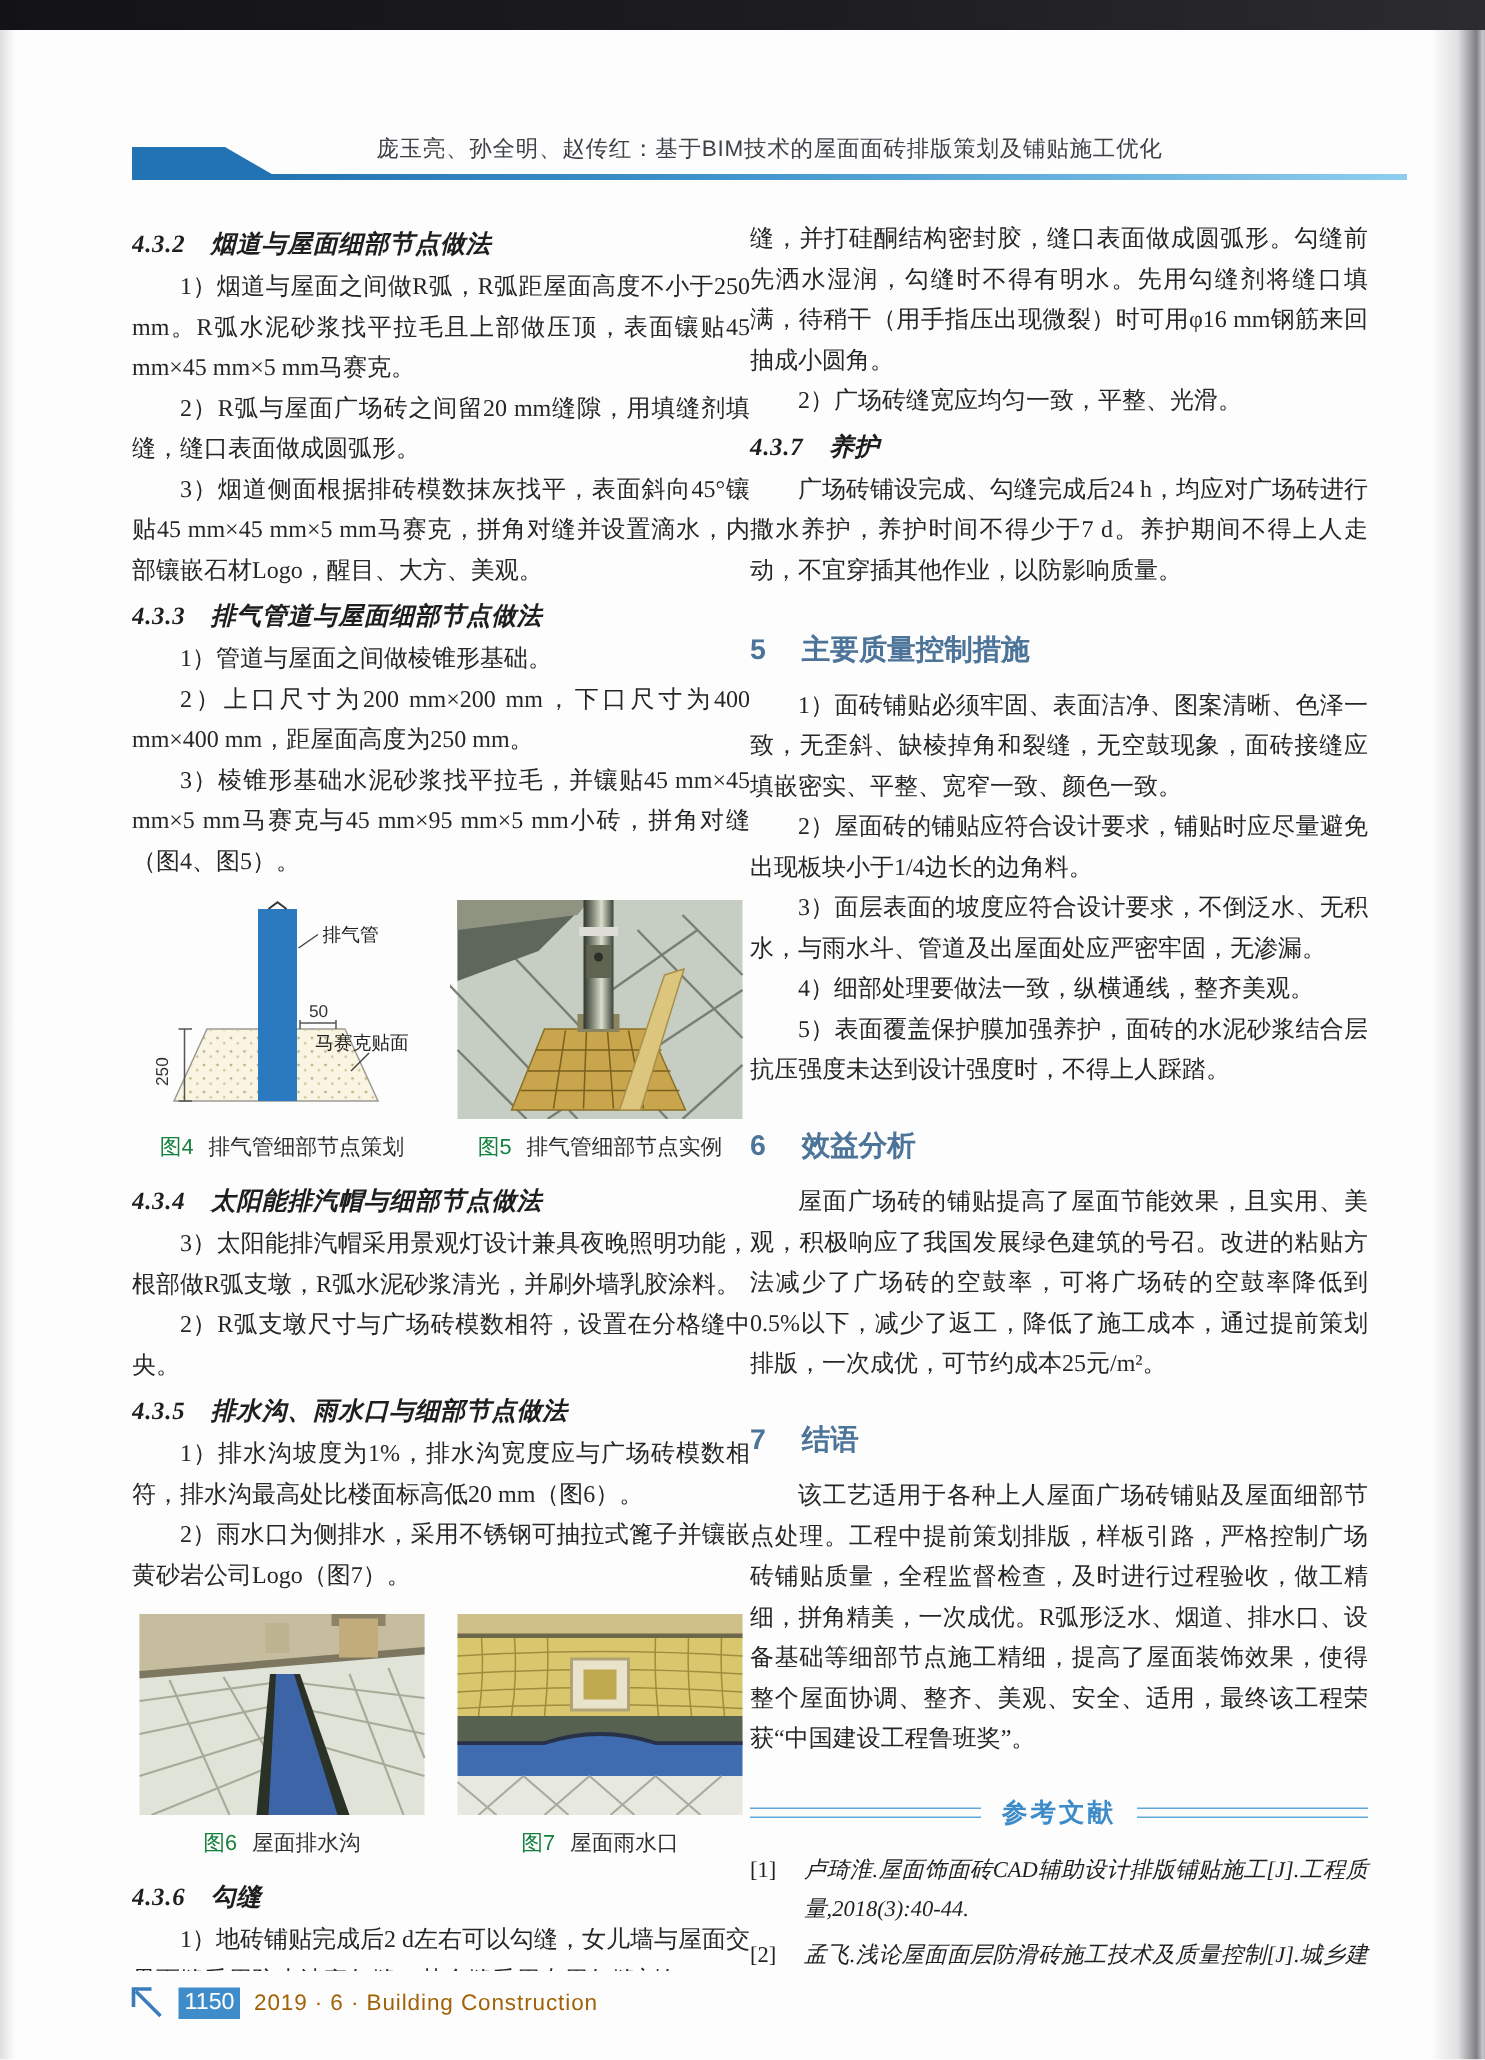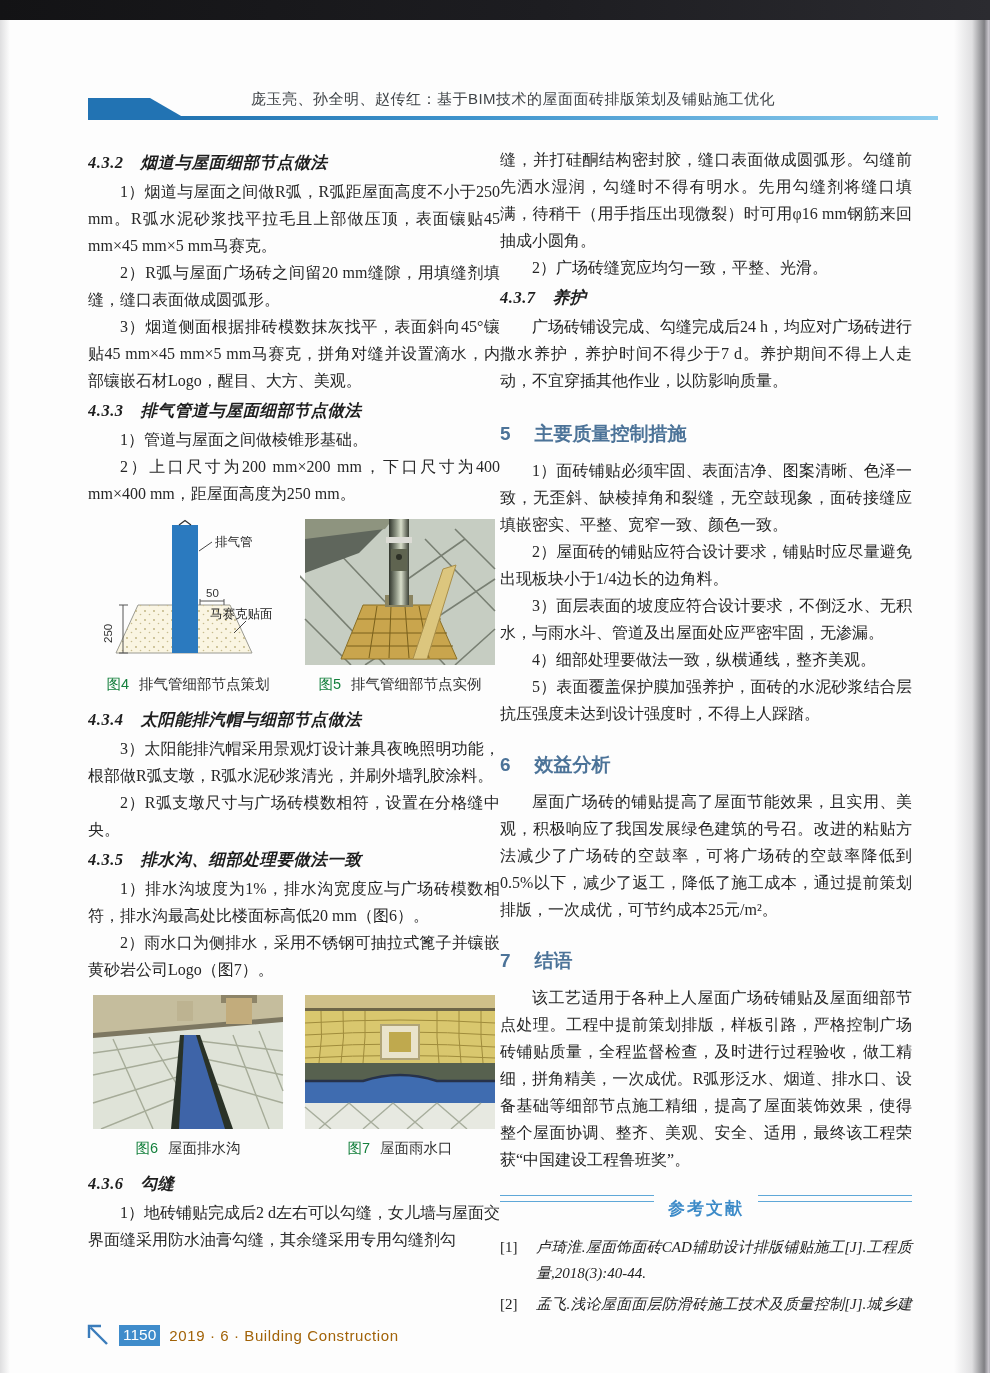--- a/index.html
+++ b/index.html
@@ -40,21 +40,21 @@
   
   .figrow { display:flex; gap:12px; margin:12px 0 8px; align-items:flex-end; }
   .fig { flex:1; text-align:center; }
   .figbox { width:100%; display:block; }
   .figcap { font-size:14.5px; color:#2f2f2f; margin-top:6px;
     font-family:"Liberation Sans","DejaVu Sans",sans-serif; }
   .fignum { color:#15803d; margin-right:10px; }
   svg text { font-family:"Liberation Sans","DejaVu Sans",sans-serif; }
 
   
-  .refs-hdr { display:flex; gap:14px; margin:22px 0 12px; }
+  .refs-hdr { display:flex; align-items:center; gap:14px; margin:22px 0 12px; }
   .refs-hdr .dline { flex:1; height:5px; border-top:1px solid #5fa8d8; border-bottom:1px solid #5fa8d8; }
   .refs-title { color:#3d8bc8; font-size:17px; font-weight:bold; letter-spacing:2px;
     font-family:"Liberation Sans","DejaVu Sans",sans-serif; }
   .ref { display:flex; font-style:italic; font-size:15px; line-height:26px; color:#1f1f1f; margin-bottom:5px; }
   .ref-num { width:36px; flex-shrink:0; font-style:normal; }
   .ref-text { flex:1; }
 
   
   .footer { position:absolute; left:86px; bottom:26px; display:flex; align-items:center; gap:9px;
     font-family:"Liberation Sans","DejaVu Sans",sans-serif; }
@@ -81,20 +81,21 @@
 
     <div class="col">
       <div class="subhead">4.3.2　烟道与屋面细部节点做法</div>
       <p>1）烟道与屋面之间做R弧，R弧距屋面高度不小于250 mm。R弧水泥砂浆找平拉毛且上部做压顶，表面镶贴45 mm×45 mm×5 mm马赛克。</p>
       <p>2）R弧与屋面广场砖之间留20 mm缝隙，用填缝剂填缝，缝口表面做成圆弧形。</p>
       <p>3）烟道侧面根据排砖模数抹灰找平，表面斜向45°镶贴45 mm×45 mm×5 mm马赛克，拼角对缝并设置滴水，内部镶嵌石材Logo，醒目、大方、美观。</p>
 
       <div class="subhead">4.3.3　排气管道与屋面细部节点做法</div>
       <p>1）管道与屋面之间做棱锥形基础。</p>
       <p>2）上口尺寸为200 mm×200 mm，下口尺寸为400 mm×400 mm，距屋面高度为250 mm。</p>
+      <p>3）棱锥形基础水泥砂浆找平拉毛，并镶贴45 mm×45 mm×5 mm马赛克与45 mm×95 mm×5 mm小砖，拼角对缝（图4、图5）。</p>
 
       <div class="figrow">
         <div class="fig">
           <svg class="figbox" viewBox="0 0 180 146" height="146">
             <defs>
               <pattern id="stip" width="9" height="9" patternUnits="userSpaceOnUse">
                 <circle cx="2" cy="2" r="0.9" fill="#bcae7c"></circle>
                 <circle cx="6.5" cy="5.5" r="0.8" fill="#c8bd90"></circle>
               </pattern>
             </defs>
@@ -158,21 +159,21 @@
           <div class="figcap">
             <span class="fignum">图5</span><span>排气管细部节点实例</span>
           </div>
         </div>
       </div>
 
       <div class="subhead">4.3.4　太阳能排汽帽与细部节点做法</div>
       <p>3）太阳能排汽帽采用景观灯设计兼具夜晚照明功能，根部做R弧支墩，R弧水泥砂浆清光，并刷外墙乳胶涂料。</p>
       <p>2）R弧支墩尺寸与广场砖模数相符，设置在分格缝中央。</p>
 
-      <div class="subhead">4.3.5　排水沟、细部处理要做法一致</div>
+      <div class="subhead">4.3.5　排水沟、雨水口与细部节点做法</div>
       <p>1）排水沟坡度为1%，排水沟宽度应与广场砖模数相符，排水沟最高处比楼面标高低20 mm（图6）。</p>
       <p>2）雨水口为侧排水，采用不锈钢可抽拉式篦子并镶嵌黄砂岩公司Logo（图7）。</p>
 
       <div class="figrow">
         <div class="fig">
           <svg class="figbox" viewBox="0 0 190 134" height="134">
             <rect x="0" y="0" width="190" height="134" fill="#dfe3d8"></rect>
             <polygon points="0,0 190,0 190,24 0,40" fill="#c5bd9d"></polygon>
             <polygon points="0,38 190,22 190,27 0,43" fill="#7d7761"></polygon>
             <rect x="128" y="0" width="36" height="8" fill="#8d8468"></rect>

